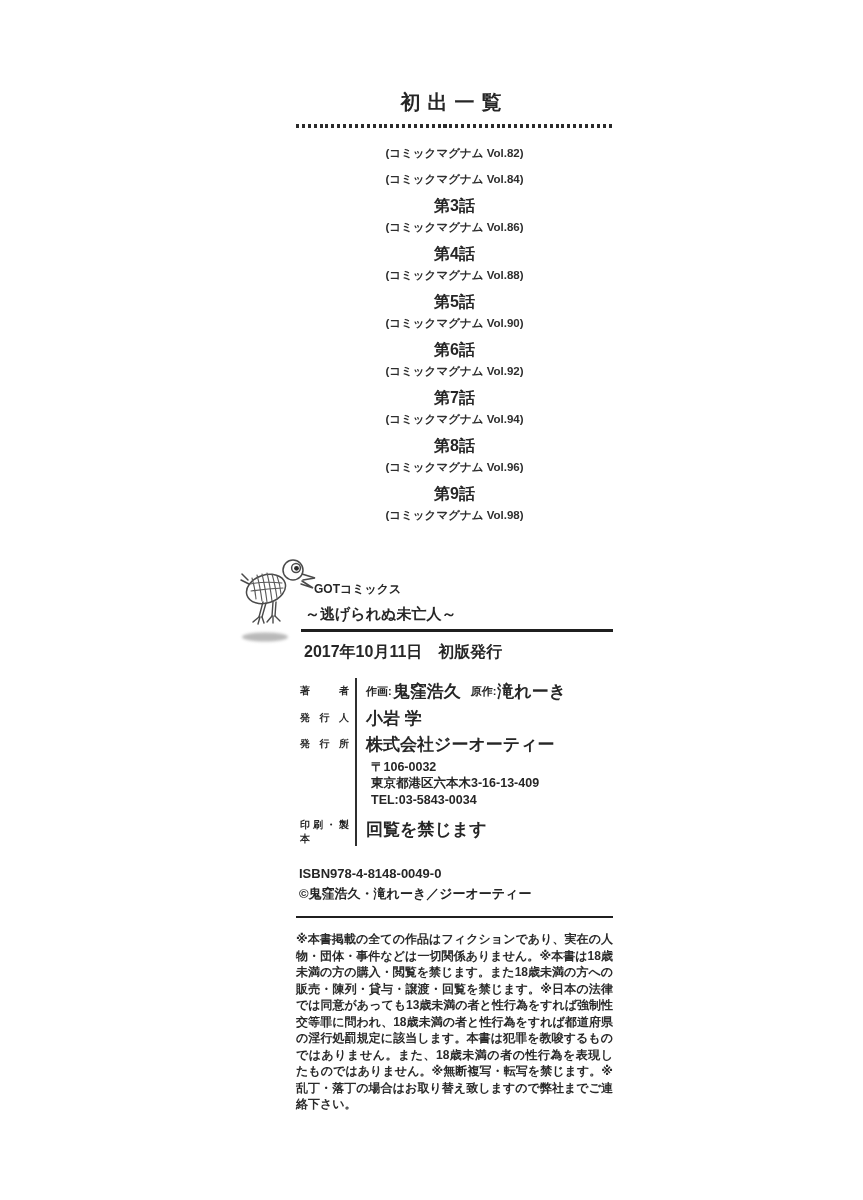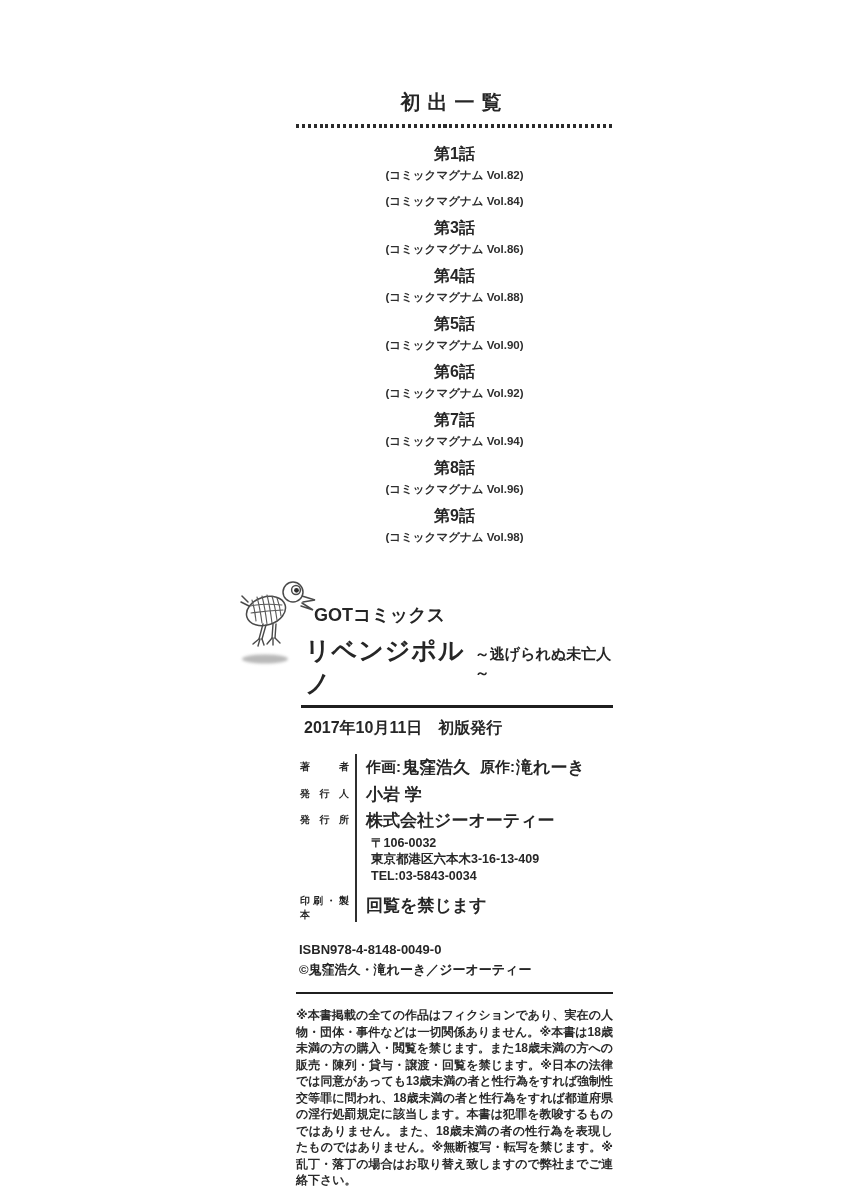--- a/index.html
+++ b/index.html
@@ -28,21 +28,21 @@
     background-image:repeating-linear-gradient(90deg,#2b2b2b 0 3px,transparent 3px 5.9px);
     margin-bottom:15px;
   }
   .chapter{ text-align:center; margin-bottom:6px; }
   .chapter-title{ font-size:16px;font-weight:bold;line-height:22px; }
   .chapter-source{ font-size:11.5px;font-weight:600;line-height:20px;color:#2e2e2e; }
 
   
   .colophon{ position:relative; margin-top:56px; }
   .bird-logo{ position:absolute; left:-60px; top:-28px; width:82px; height:92px; }
-  .got-label{ font-size:18px;font-weight:bold; margin:0 0 7px 18px; }
+  .got-label{ font-size:12px;font-weight:bold; margin:0 0 7px 18px; }
   .title-row{
     display:flex;align-items:baseline;
     margin-left:5px;padding:0 0 5px 4px;
     border-bottom:3px solid #1f1f1f;
   }
   .book-title{ font-size:25px;font-weight:bold;letter-spacing:1px; }
   .book-subtitle{ font-size:15px;font-weight:bold; }
   .edition-date{ font-size:16px;font-weight:bold;line-height:22px;margin:9px 0 0 8px; }
 
   .credits{ display:grid;grid-template-columns:57px 1fr;margin:15px 0 0 2px; }
@@ -52,21 +52,21 @@
     text-align:justify;text-align-last:justify;
     align-self:center;
   }
   .cred-label.top{ align-self:start;padding-top:5px; }
   .cred-value{
     border-left:2px solid #2f2f2f;
     padding-left:9px;
   }
   .row-h{ display:flex;align-items:center;min-height:27px; }
   .name-lg{ font-size:17px;font-weight:bold;text-align:center; }
-  .prefix-sm{ font-size:15px;font-weight:bold;margin-right:1px; }
+  .prefix-sm{ font-size:11px;font-weight:bold;margin-right:1px; }
   .sp{ width:10px;display:inline-block; }
   .addr-block{ padding:2px 0 2px 5px; }
   .addr-line{ font-size:12.5px;font-weight:600;line-height:16.5px; }
 
   .isbn{ font-size:13px;font-weight:bold;line-height:18px;margin:19px 0 0 3px; }
   .copyright{ font-size:13px;font-weight:bold;line-height:18px;margin:2px 0 0 3px; }
   .bottom-rule{ border:none;border-top:2.5px solid #1f1f1f;margin:13px 0 0 0; }
   .disclaimer{
     font-size:12px;font-weight:600;line-height:16.5px;
     text-align:justify;margin:13px 0 0 0;color:#2a2a2a;
@@ -76,21 +76,20 @@
 <body>
 
 <div class="page">
   <div class="main-column">
 
     <h1 class="shoshutsu-title">初出一覧</h1>
     <div class="dotted-divider"></div>
 
     <div class="chapters">
       <div class="chapter">
-        <div class="chapter-title">第1話</div>
         <div class="chapter-source">(コミックマグナム Vol.82)</div>
       </div>
       <div class="chapter">
         <div class="chapter-source">(コミックマグナム Vol.84)</div>
       </div>
       <div class="chapter">
         <div class="chapter-title">第3話</div>
         <div class="chapter-source">(コミックマグナム Vol.86)</div>
       </div>
       <div class="chapter">
@@ -158,21 +157,20 @@
             <path d="M36 63 L31 69"></path>
               <path d="M37 63 L37 70"></path>
               <path d="M39 63 L44 68"></path>
           </g>
         </g>
       </svg>
 
       <div class="got-label">GOTコミックス</div>
 
       <div class="title-row">
-        <span class="book-title">リベンジポルノ</span>
         <span class="book-subtitle">～逃げられぬ未亡人～</span>
       </div>
 
       <div class="edition-date">2017年10月11日　初版発行</div>
 
       <div class="credits">
         <div class="cred-label">著 者</div>
         <div class="cred-value row-h">
           <span class="prefix-sm">作画:</span>
           <span class="name-lg">鬼窪浩久</span>

